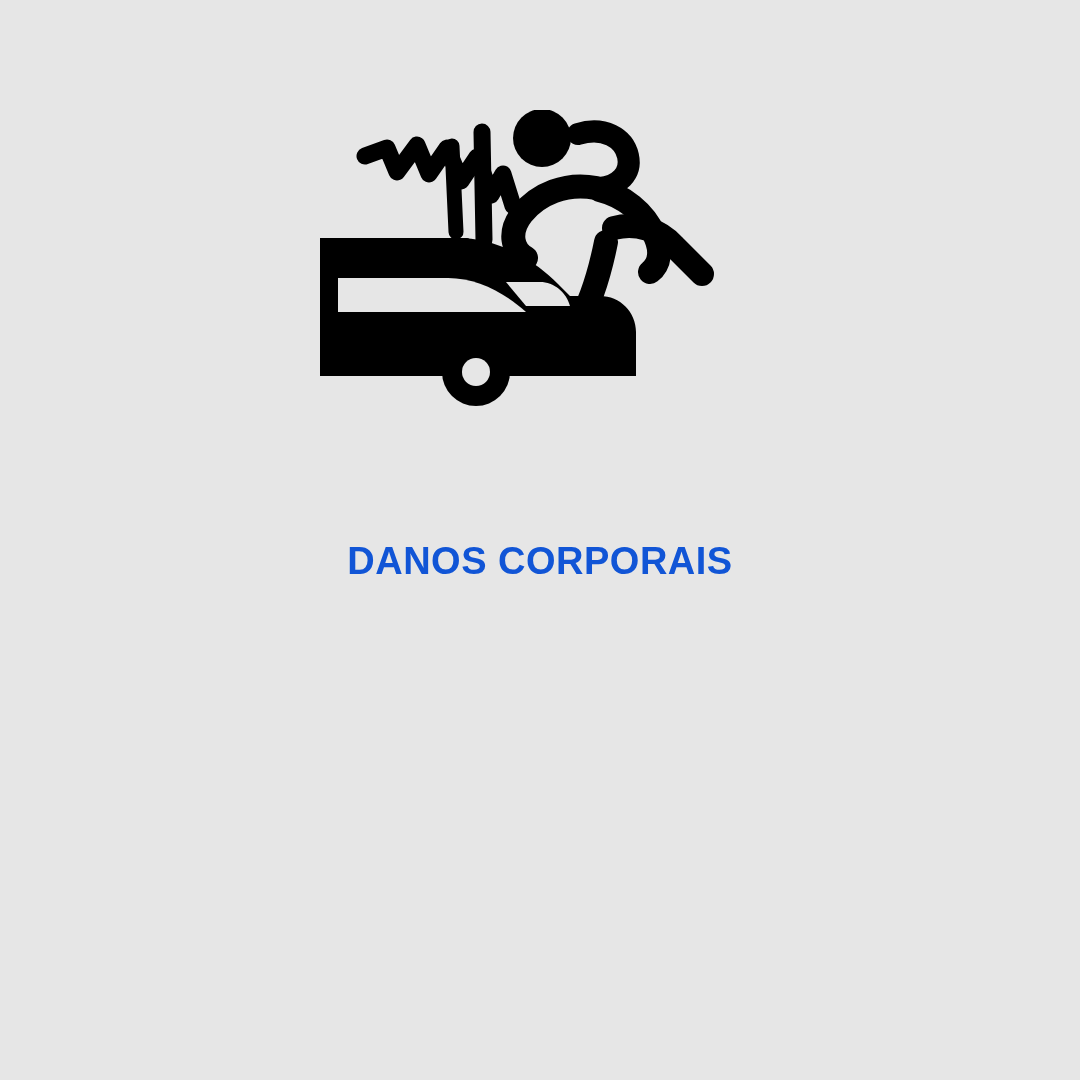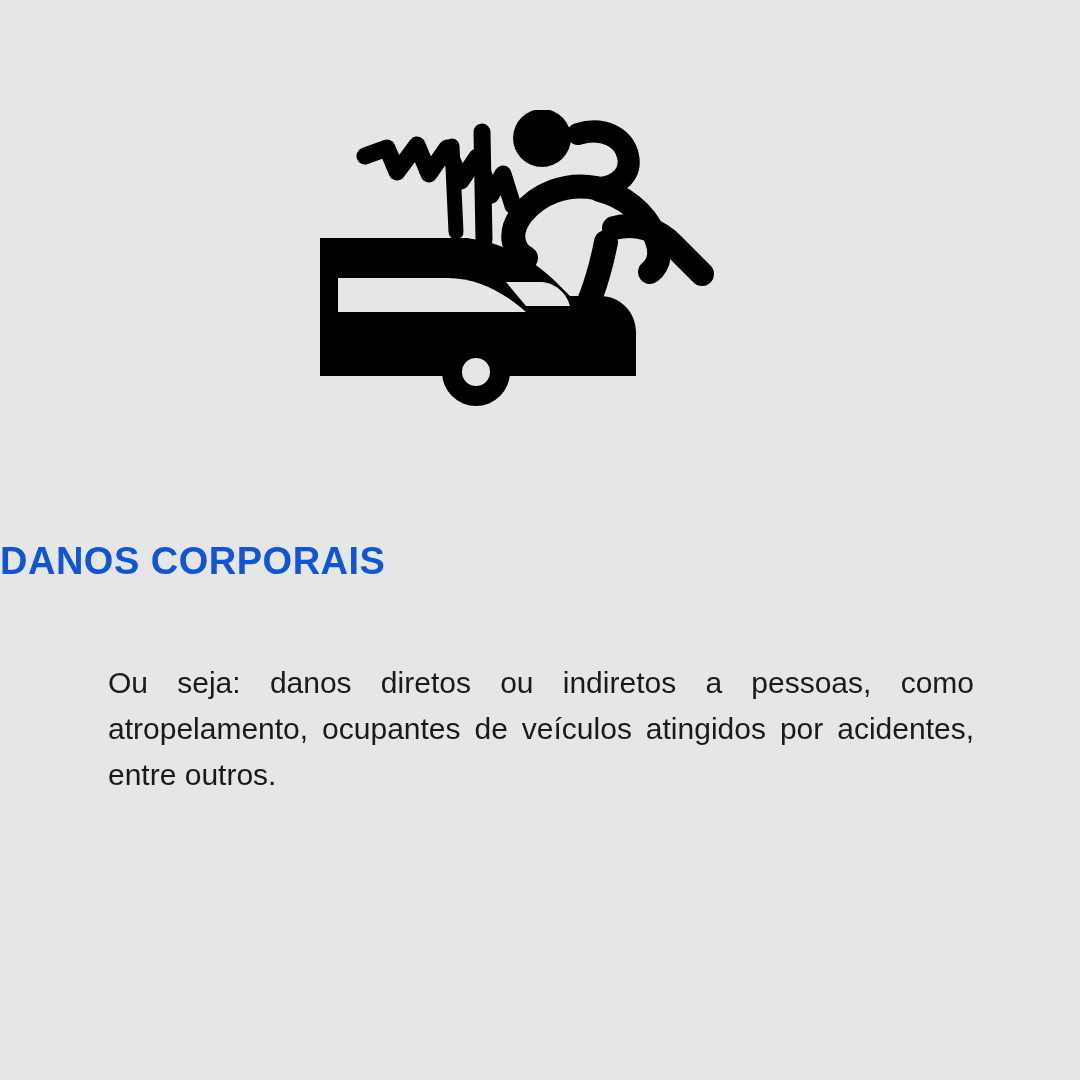--- a/index.html
+++ b/index.html
@@ -32,21 +32,21 @@
     justify-content: center;
   }
   .illustration svg {
     display: block;
   }
   .title {
     position: absolute;
     top: 540px;
     left: 0;
     width: 1080px;
-    text-align: left;
+    text-align: center;
     color: #1155d6;
     font-size: 38px;
     font-weight: bold;
     letter-spacing: 0.5px;
   }
   .body-text {
     position: absolute;
     top: 660px;
     left: 108px;
     width: 866px;
@@ -89,16 +89,15 @@
         <path d="M290 80 c24 6 44 22 54 44 c8 16 6 30 -4 38" fill="none" stroke="#000000" stroke-width="24" stroke-linecap="round" stroke-linejoin="round"></path>
         <path d="M304 118 c22 -6 46 2 60 18 l28 28" fill="none" stroke="#000000" stroke-width="24" stroke-linecap="round" stroke-linejoin="round"></path>
         <path d="M296 132 c-6 30 -14 58 -28 82 c-8 14 -18 26 -28 32" fill="none" stroke="#000000" stroke-width="24" stroke-linecap="round" stroke-linejoin="round"></path>
       </g>
     </svg>
   </div>
 
   <div class="title">DANOS CORPORAIS</div>
 
   <div class="body-text">
-    <p>Ou seja: danos diretos ou indiretos a pessoas, como atropelamento, ocupantes de veículos atingidos por acidentes, entre outros.</p>
   </div>
 
 </div>
 
 </body></html>

